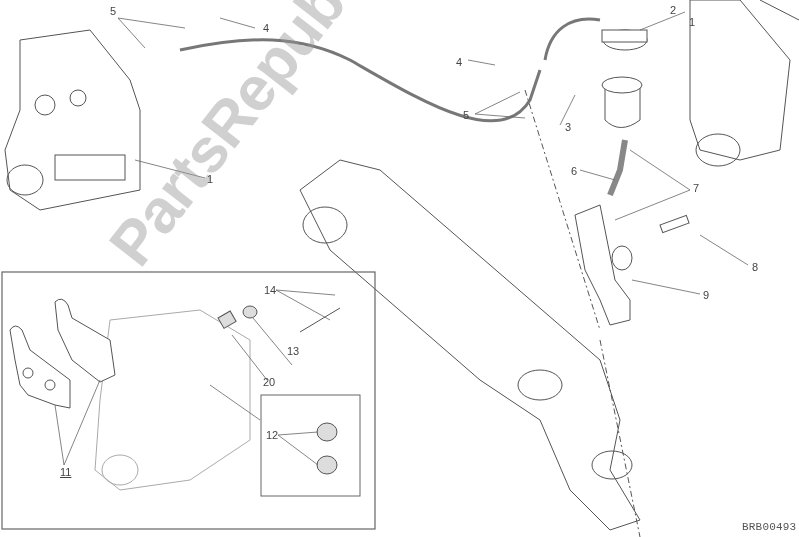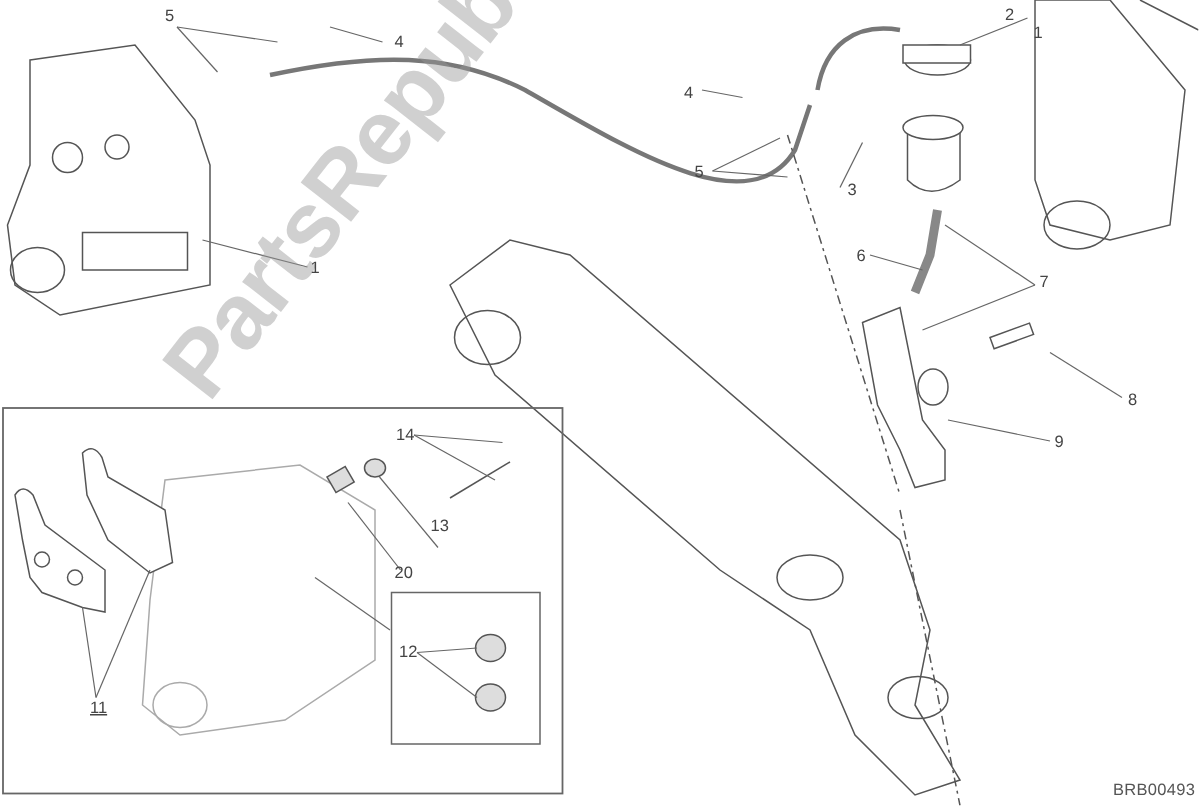--- a/index.html
+++ b/index.html
@@ -112,13 +112,13 @@
     <span class="callout" style="left: 752px; top: 262px;">8</span>
     <span class="callout" style="left: 703px; top: 290px;">9</span>
     <span class="callout" style="left: 207px; top: 174px;">1</span>
     <span class="callout" style="left: 60px; top: 467px; text-decoration: underline;">11</span>
     <span class="callout" style="left: 263px; top: 377px;">20</span>
     <span class="callout" style="left: 287px; top: 346px;">13</span>
     <span class="callout" style="left: 264px; top: 285px;">14</span>
     <span class="callout" style="left: 266px; top: 430px;">12</span>
   </div>
 
-<div class="code" style="left:742px; top:521px;">BRB00493</div>
+<div class="code" style="left:742px; top:521px;font-family:Liberation Mono, monospace;">BRB00493</div>
 
 </body></html>

